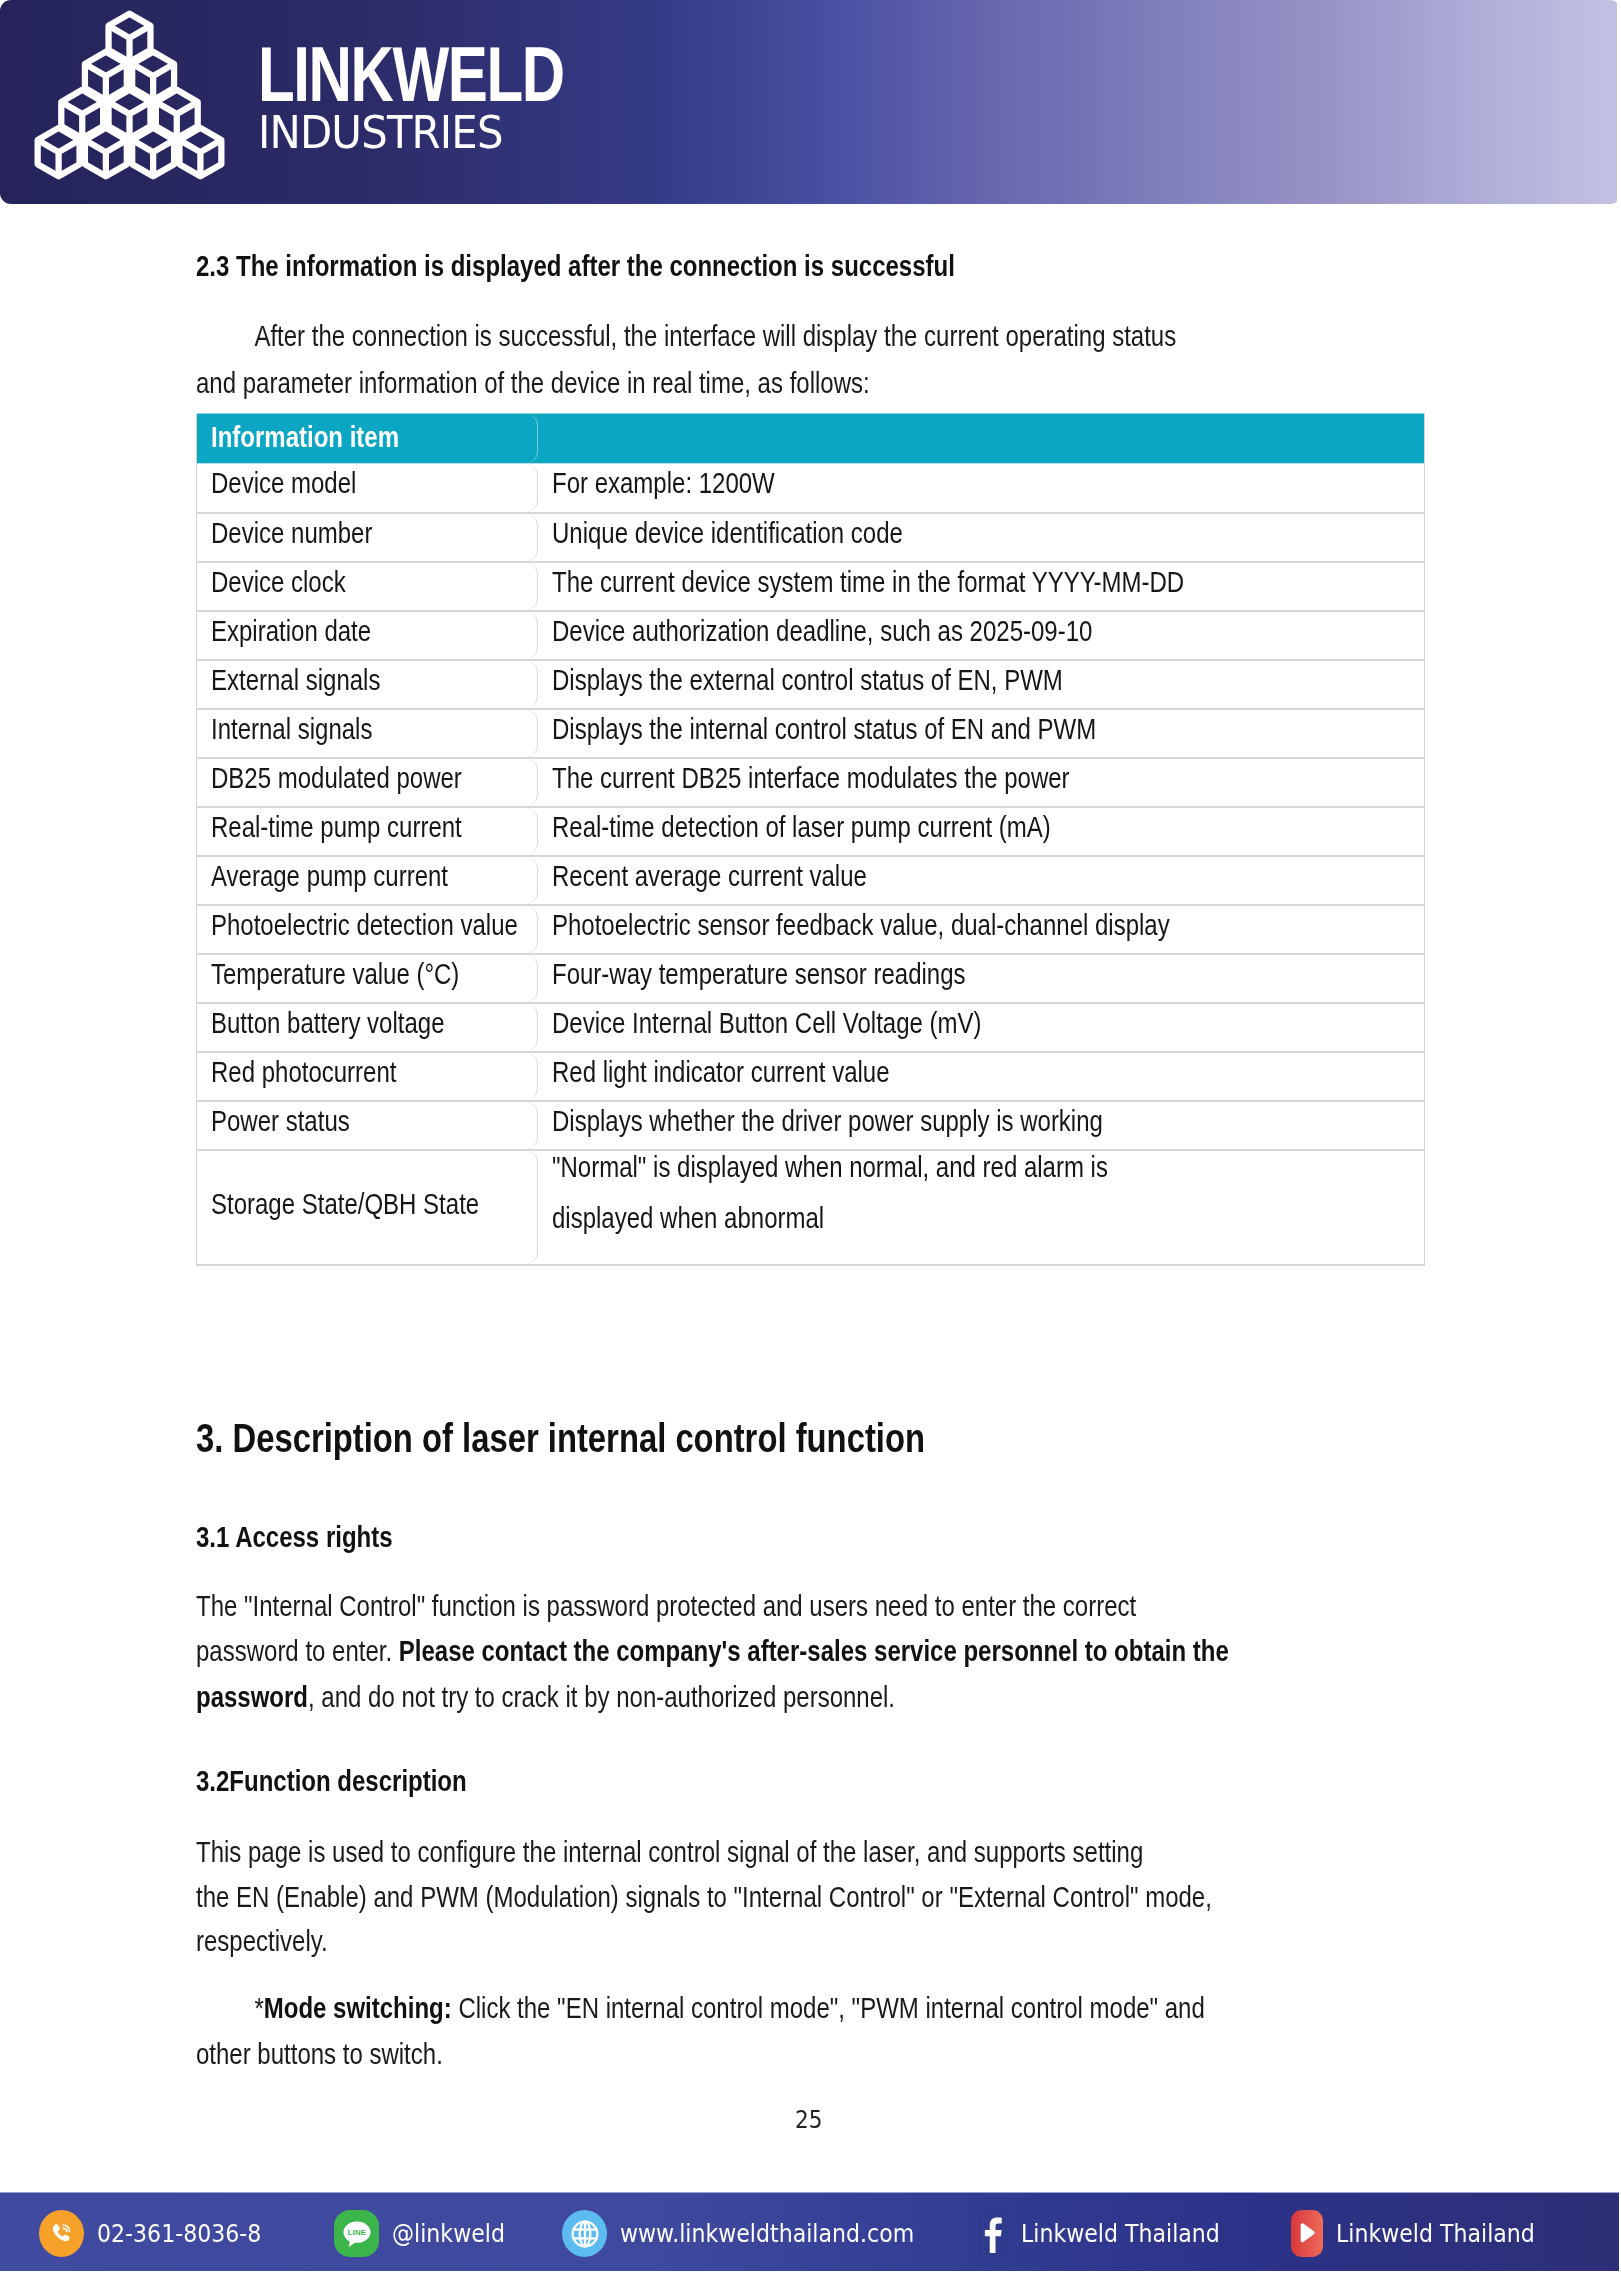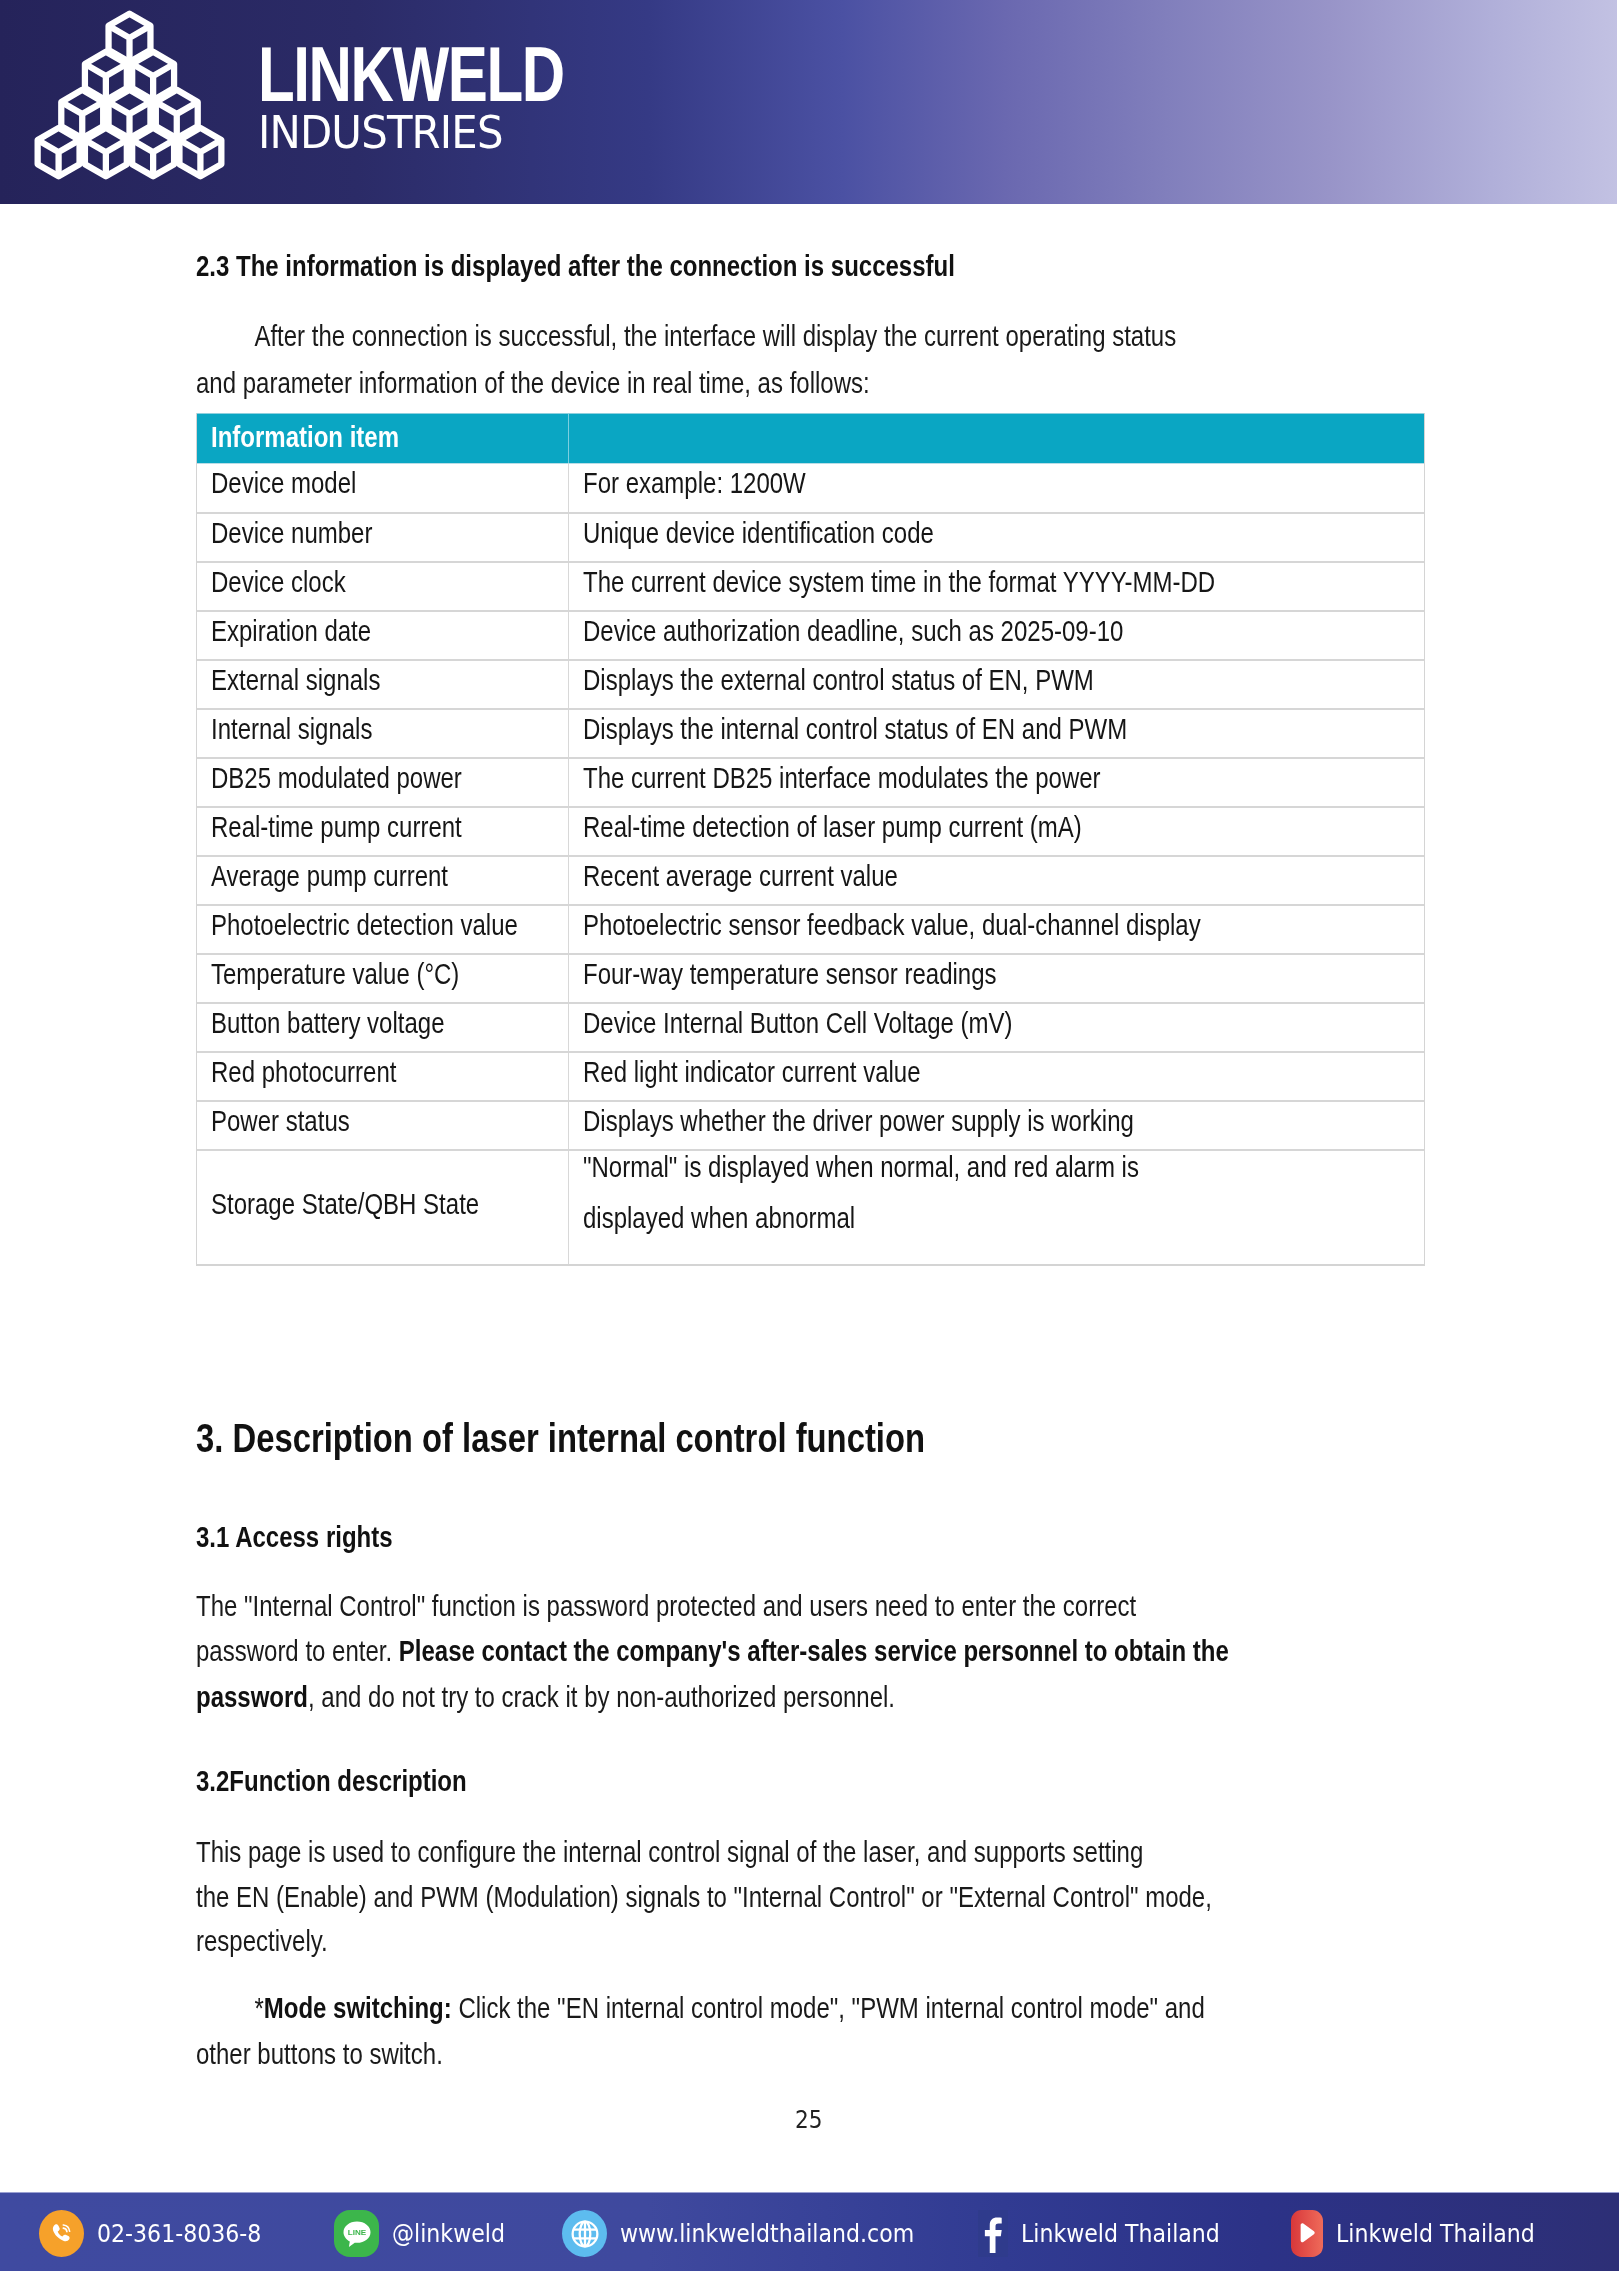--- a/index.html
+++ b/index.html
@@ -3,20 +3,21 @@
 <meta charset="utf-8">
 <style>
   * { box-sizing: border-box; margin: 0; padding: 0; }
   html, body { width: 1621px; height: 2293px; background: #ffffff; overflow: hidden; }
   body { position: relative; font-family: "Liberation Sans", "DejaVu Sans", sans-serif; color: #1a1a1a; }
 
   
   .header {
     position: absolute; left: 0; top: 0; width: 1621px; height: 204px;
     background: linear-gradient(90deg, #25235a 0%, #2b2b67 22%, #353a85 40%, #4b51a3 52%, #6a68b0 62%, #817fbc 72%, #9894c8 82%, #b0afd9 92%, #c3c2e3 100%);
+    border-radius: 11px;
   }
   .header::after {
     content: ""; position: absolute; right: 0; top: 0; width: 3.6px; height: 100%; background: #ffffff;
   }
   .logo-mark { position: absolute; left: 21.5px; top: 1.8px; width: 215px; height: 190px; }
   .logo-word {
     position: absolute; left: 258px; top: 36px; width: 340px;
     color: #ffffff; line-height: 1;
   }
   .logo-word .l1 {
@@ -48,21 +49,21 @@
   .info-table {
     position: absolute; left: 0; top: 413px; width: 1229px;
     border-left: 1.8px solid #d4d4d4; border-right: 1.8px solid #d4d4d4; border-bottom: 2.7px solid #d4d4d4;
   }
   .trow { display: flex; width: 100%; position: relative; }
   .trow.head { background: #0aa6c3; height: 50px; border-top: 1.8px solid #8fd0de; }
   .trow.body { height: 49px; border-top: 2.7px solid #d6d6d6; }
   .trow.body.tall { height: 115px; }
   .trow.body.first { border-top: 1.8px solid #b9dde6; }
   .cell { position: relative; height: 100%; overflow: visible; }
-  .cell.c1 { width: 372px; border-right: 1.8px solid #d8d8d8; }
+  .cell.c1 { width: 341px; border-right: 1.8px solid #d8d8d8; border-radius: 12px; }
   .cell.c2 { flex: 1; }
   .trow.head .cell.c1 { border-right: 1.8px solid #7ccfe0; }
   .ctext {
     position: absolute; left: 14.3px; top: -3.6px; font-size: 30px; line-height: 46px; white-space: nowrap;
     transform: scaleX(0.80); transform-origin: left top; color: #161616;
   }
   .trow.head .ctext { color: #ffffff; font-weight: 700; top: 0px; }
   .trow.body.tall .c1 .ctext { top: 30px; }
   .trow.body.tall .c2 .ctext { top: -7.2px; }
 

